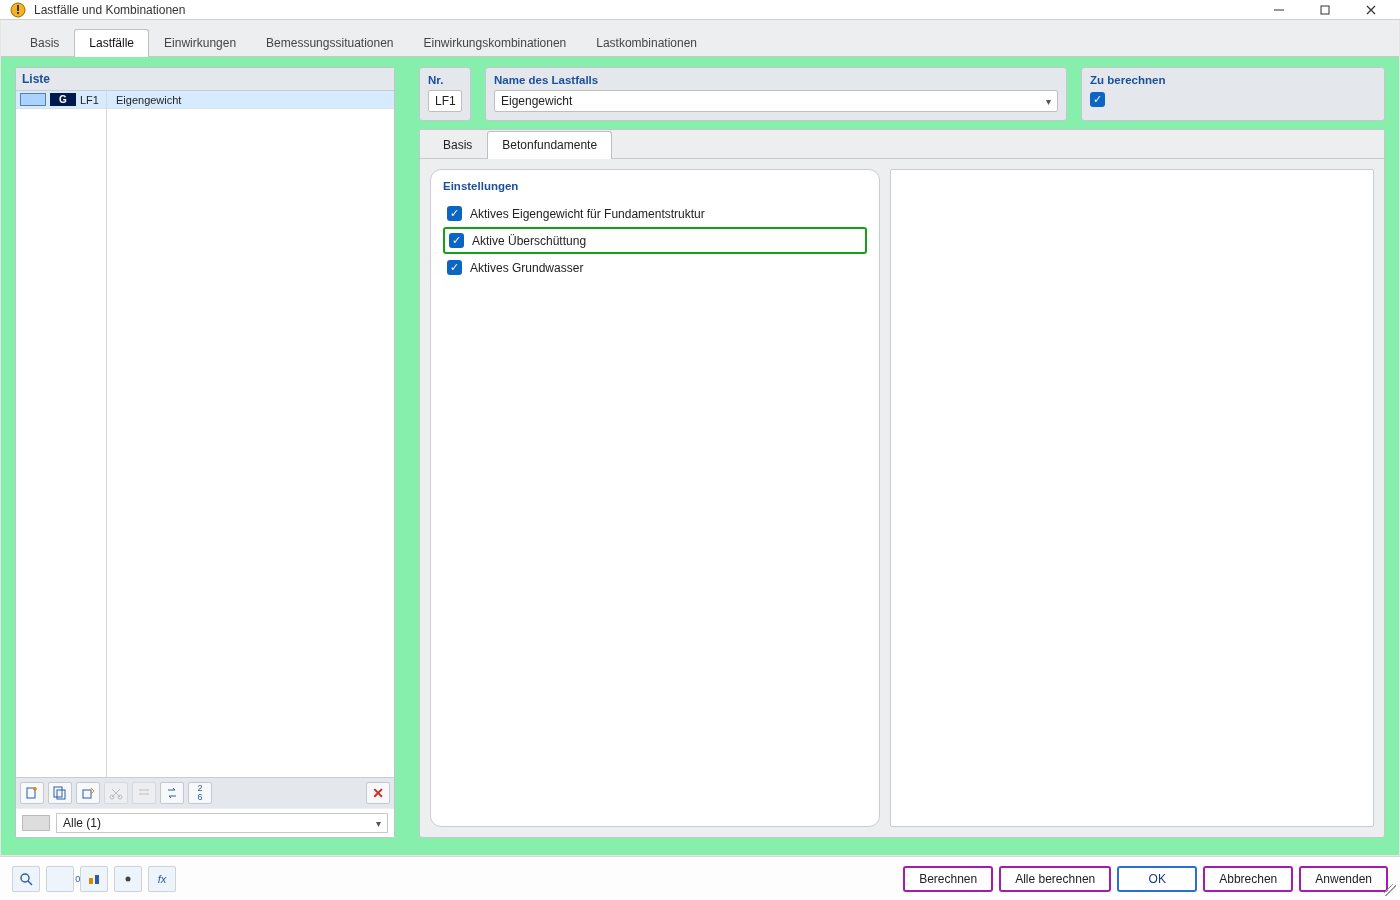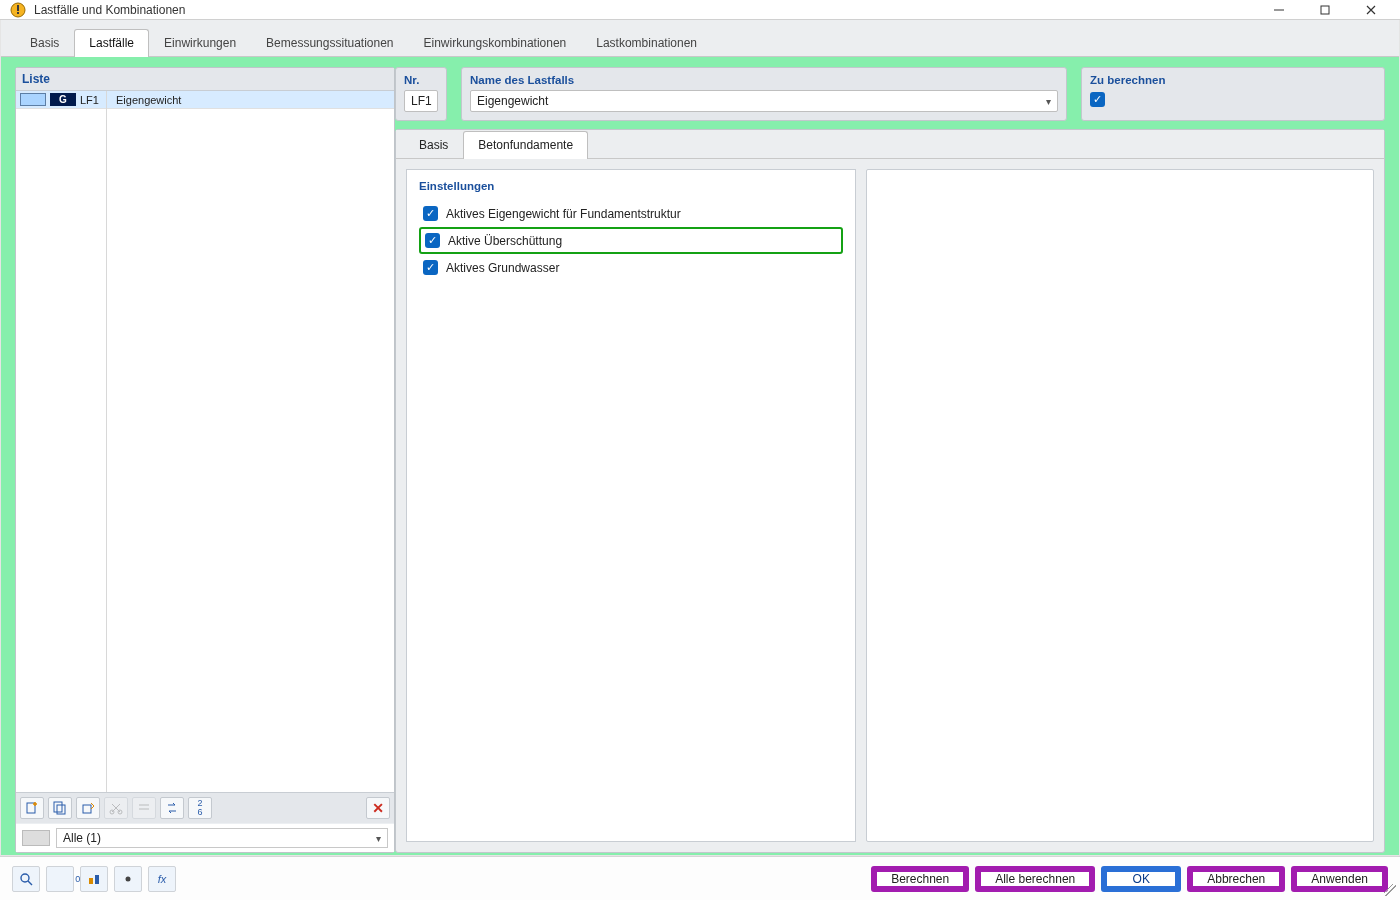--- a/index.html
+++ b/index.html
@@ -62,22 +62,22 @@
   .tab.active {
     background:#ffffff;
     border-color:#bfbfbf;
     color:#111;
   }
 
   
   .content {
     flex:1 1 auto;
     display:flex;
-    gap:0;
-    padding:10px 14px 2px 14px;
+    gap:24px;
+    padding:10px 14px 17px 14px;
     min-height:0;
   }
 
   
   .left-panel {
     width:380px; flex:0 0 380px;
     background:#eceef0;
     border:1px solid #bfc4c9;
     border-radius:3px;
     display:flex; flex-direction:column;
@@ -225,21 +225,21 @@
   .body-columns {
     flex:1 1 auto;
     display:flex; gap:10px;
     padding:10px;
     min-height:0;
   }
   .settings-card {
     flex:0 0 450px;
     background:#ffffff;
     border:1px solid #c8cdd3;
-    border-radius:0;
+    border-radius:11px;
     padding:10px 12px;
   }
   .empty-card {
     flex:1 1 auto;
     background:#ffffff;
     border:1px solid #c8cdd3;
     border-radius:2px;
   }
   .section-label { color:#1a4f9c; font-weight:600; margin-bottom:8px; font-size:11.5px;}
   .check-row {
@@ -267,21 +267,21 @@
     padding:0 12px;
     gap:6px;
   }
   .footer .ftbn {
     width:28px;height:26px;border:1px solid #cfd3d8;background:#eef4fb;border-radius:2px;
     display:flex;align-items:center;justify-content:center;font-size:12px;color:#2a5caa;
   }
   .footer .spacer { flex:1 1 auto; }
   .btn {
     height:26px; padding:0 14px;
-    border:6px solid #a21caf; background:#fff;
+    border:2px solid #a21caf; background:#fff;
     border-radius:3px;
     display:flex;align-items:center;justify-content:center;
     font-size:12px;
   }
   .btn.primary { border-color:#2a6fd6; color:#0a3c8a; min-width:80px;}
 
   .resize-grip {
     position:absolute; right:4px; bottom:4px;
     width:12px;height:12px;
     background:

